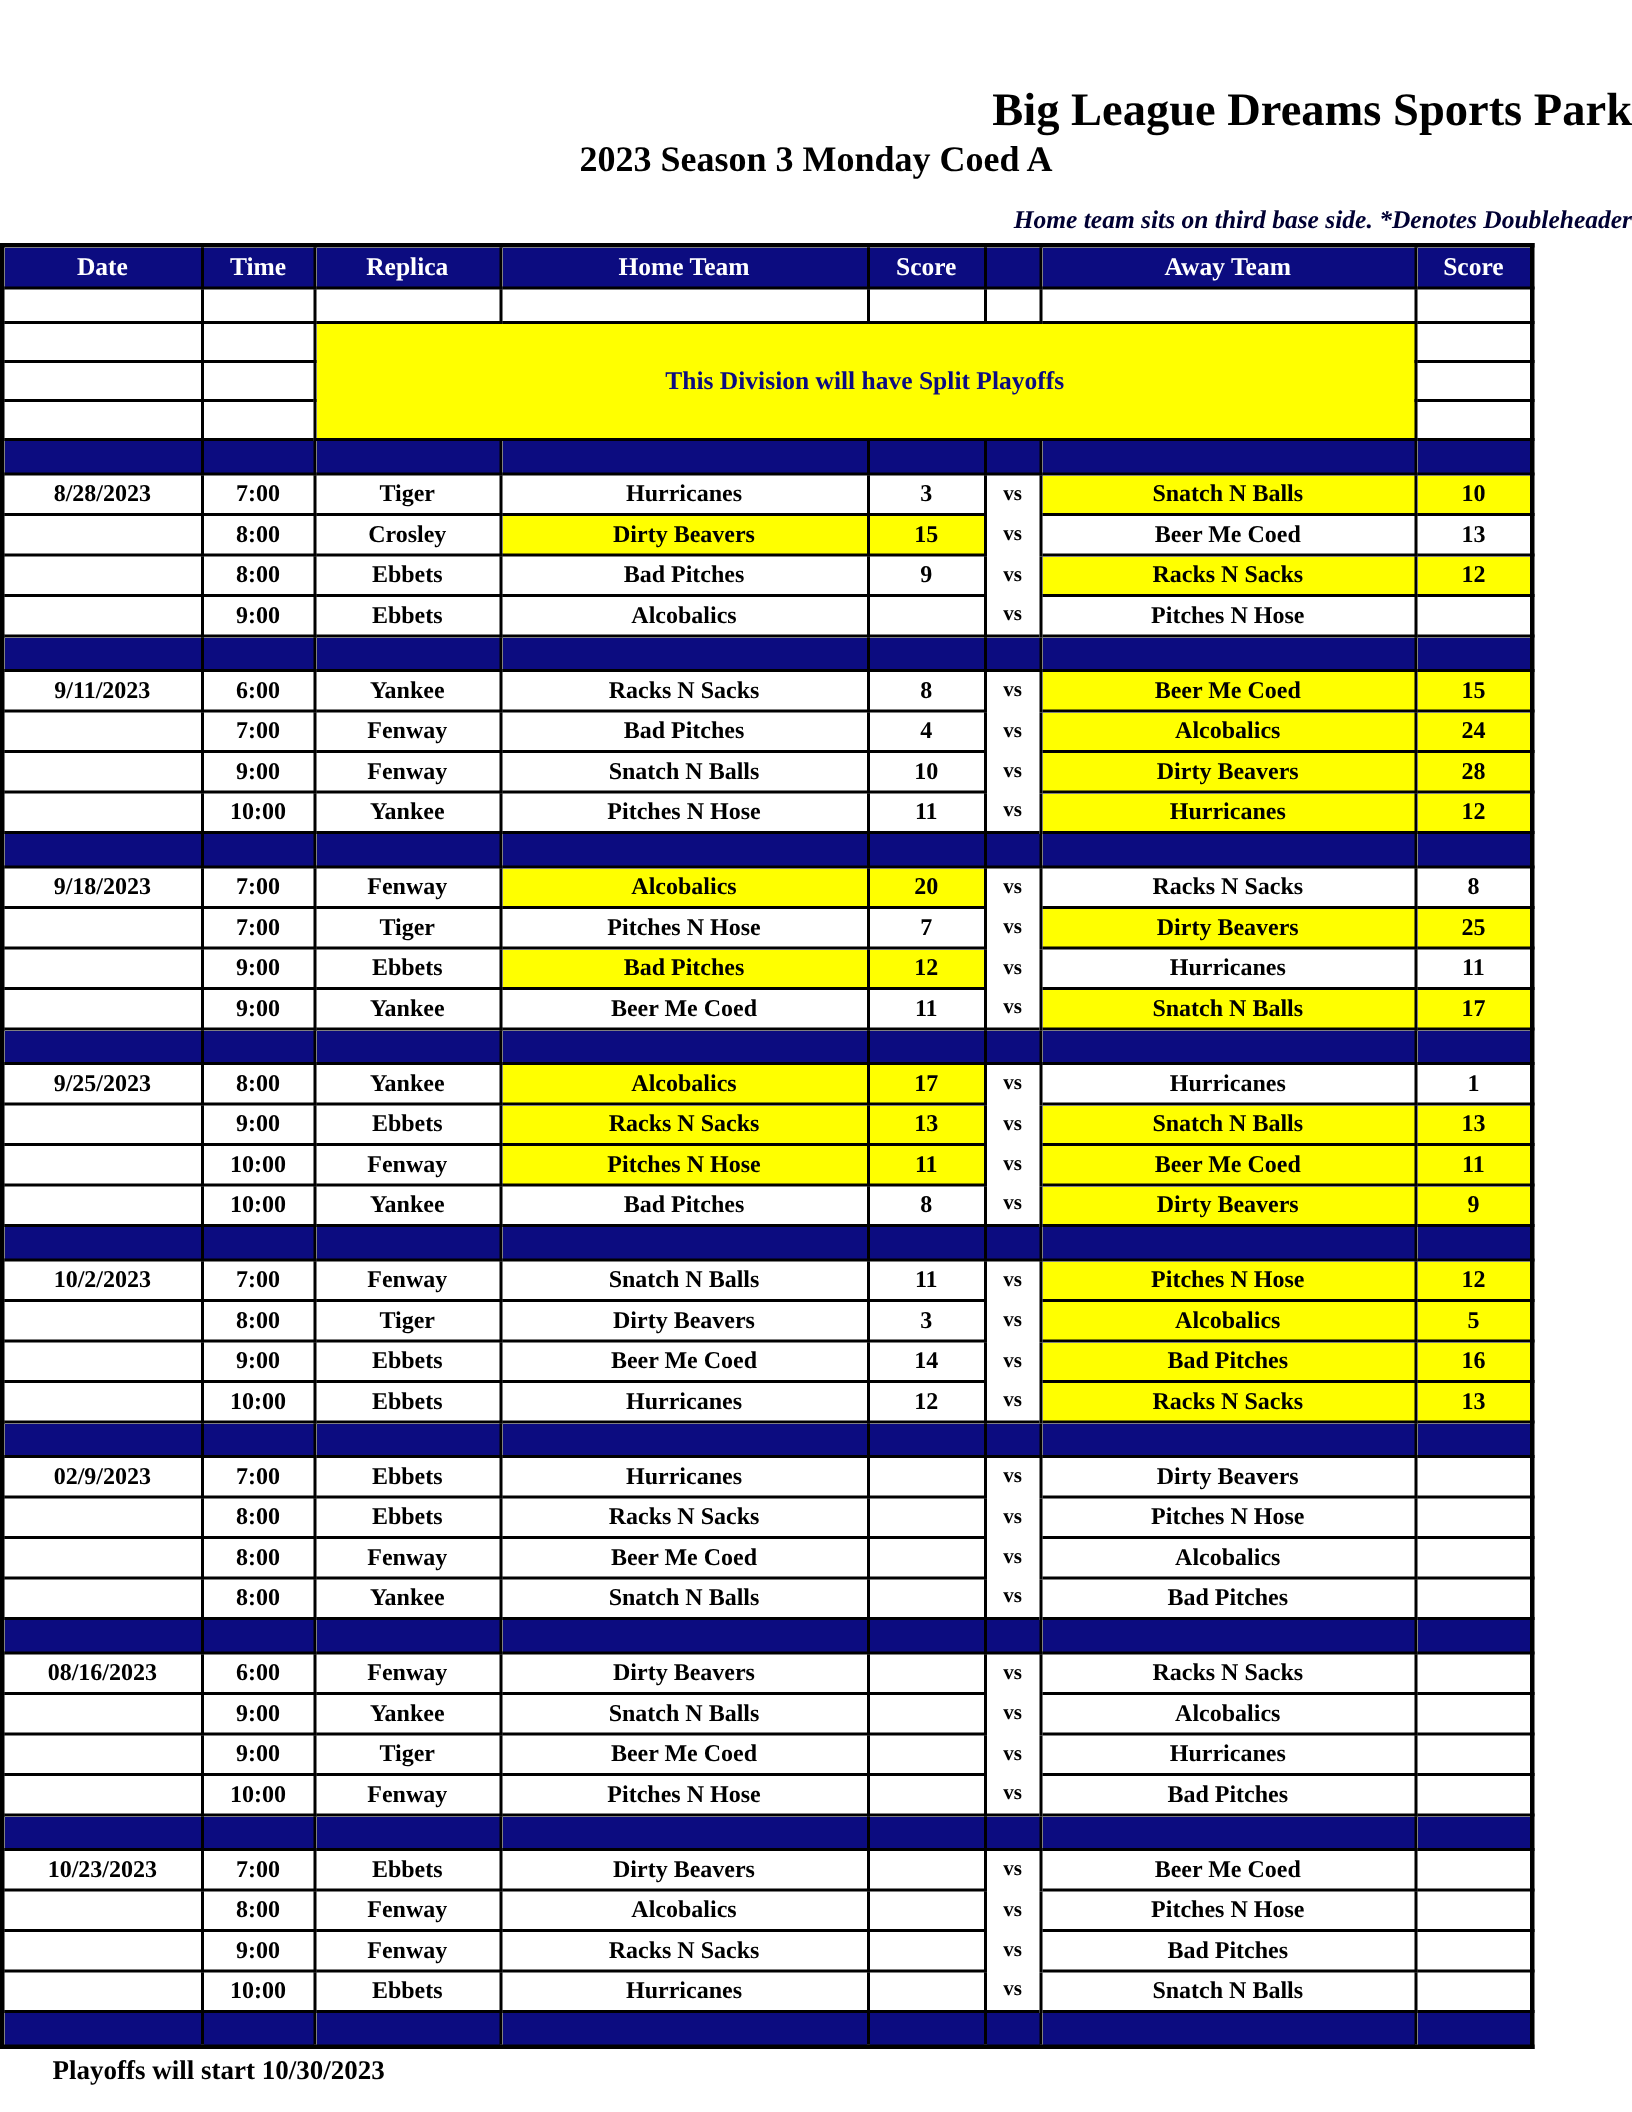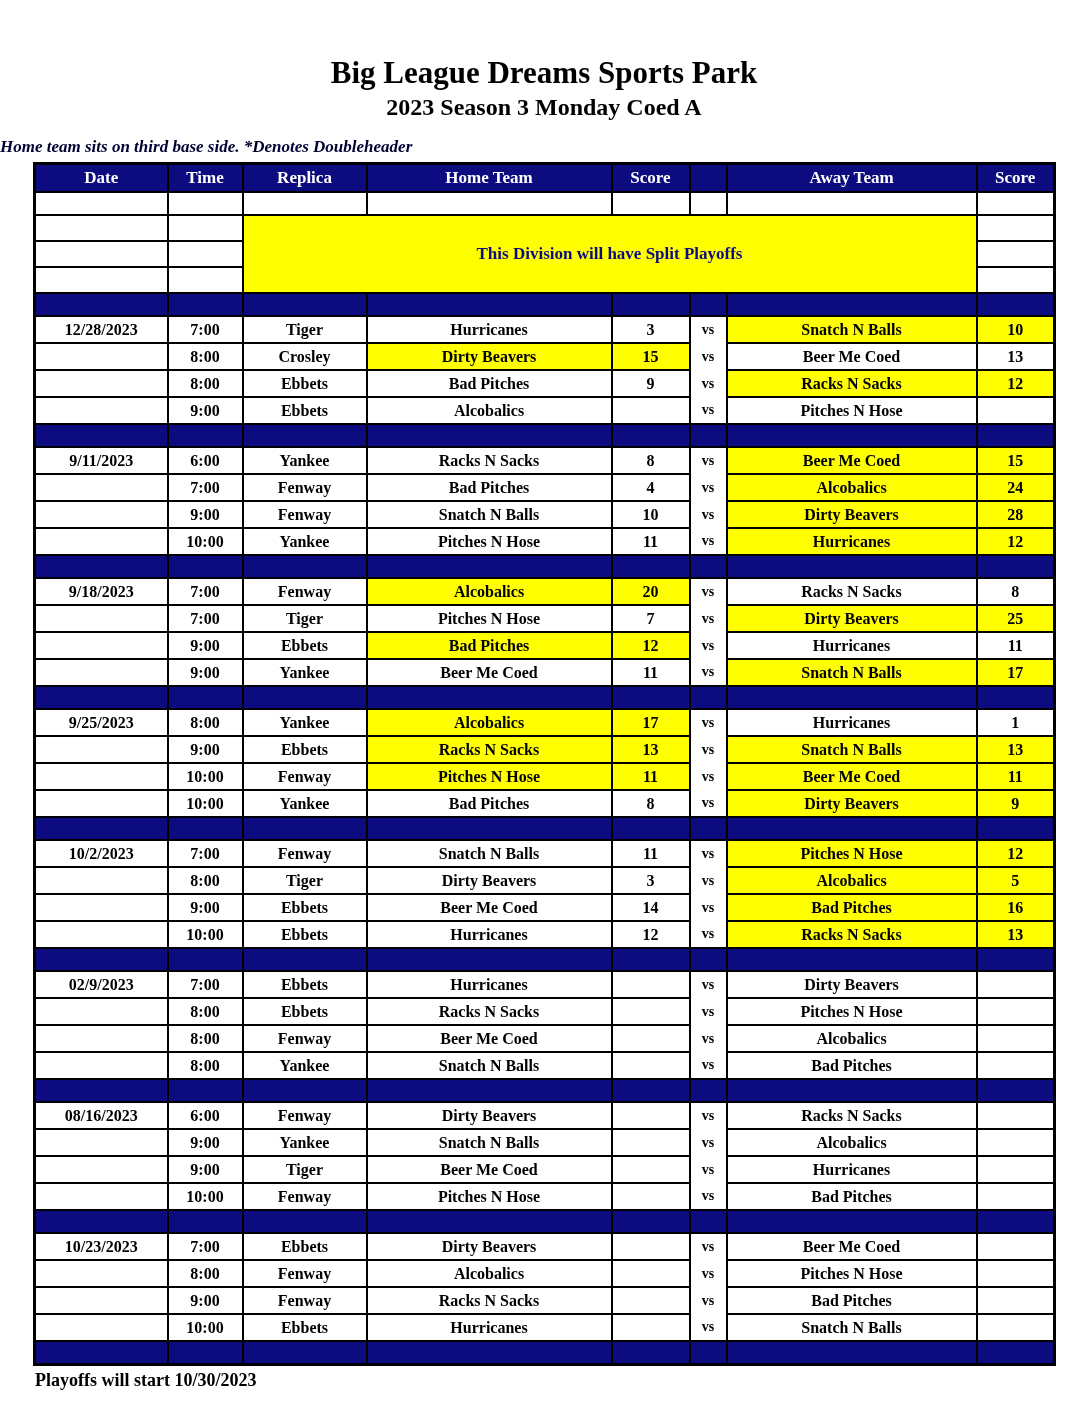--- a/index.html
+++ b/index.html
@@ -3,27 +3,27 @@
 <meta charset="utf-8">
 <style>
   :root { --navy:#0c0c80; --yellow:#ffff00; --grid:#000000; }
   html,body { margin:0; padding:0; }
   body {
     width:1088px; height:1408px; background:#ffffff;
     font-family:"Liberation Serif","DejaVu Serif",serif;
     font-weight:bold; color:#000;
     overflow:hidden;
   }
-  .title    { margin:56px 0 0; font-size:31px; line-height:34px; text-align:center; font-weight:bold; }
+  .title    { margin:56px 0 0; font-size:31px; line-height:34px; text-align:right; font-weight:bold; }
   .subtitle { margin:4px 0 16px;  font-size:24px; line-height:27px; text-align:center; font-weight:bold; }
-  .note     { margin:13px 0 6px; font-size:17px; line-height:19px; text-align:left;
+  .note     { margin:13px 0 6px; font-size:17px; line-height:19px; text-align:right;
               font-style:italic; font-weight:bold; color:#000033; }
   table.schedule {
     border-collapse:collapse; table-layout:fixed;
-    margin-left:33px; width:1020px;
+    width:1020px;
     border:3px solid var(--grid);
   }
   .schedule th, .schedule td {
     border:2px solid var(--grid);
     padding:0; margin:0;
     text-align:center; vertical-align:middle;
     font-size:16px; font-weight:bold;
     overflow:hidden; white-space:nowrap;
   }
   .schedule thead th { background:var(--navy); color:#fff; font-size:17px; height:26px; }
@@ -100,21 +100,21 @@
         <td></td>
         <td></td>
         <td></td>
         <td></td>
         <td></td>
         <td></td>
         <td></td>
         <td></td>
       </tr>
       <tr class="game-row">
-        <td>12/28/2023</td>
+        <td>8/28/2023</td>
         <td>7:00</td>
         <td>Tiger</td>
         <td>Hurricanes</td>
         <td>3</td>
         <td class="vs-cell">vs</td>
         <td class="hl">Snatch N Balls</td>
         <td class="hl">10</td>
       </tr>
       <tr class="game-row">
         <td></td>

